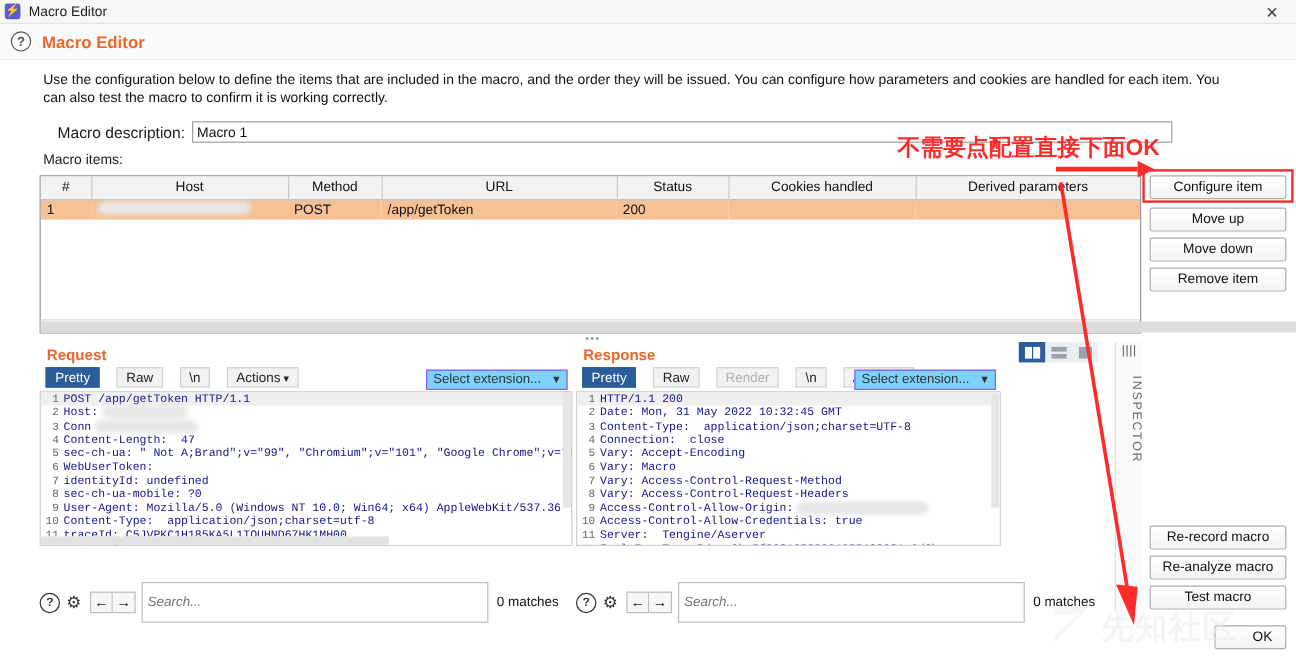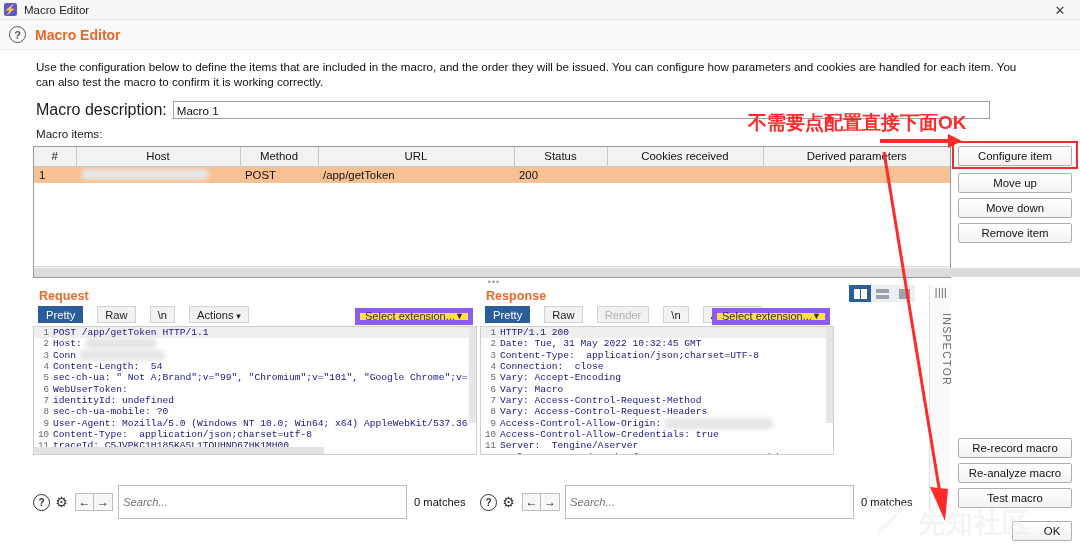--- a/index.html
+++ b/index.html
@@ -56,21 +56,21 @@
     padding:9px 24px 0 36px;
     font-size:11.6px; line-height:15px; color:#111;
     width:1060px;
   }
 
   
   #macro-desc-row {
     position:absolute; left:36px; top:101px;
     display:flex; align-items:center;
   }
-  #macro-desc-row .lbl { font-size:16px; }
+  #macro-desc-row .lbl { font-size:13px;margin-left:12px; }
   #macro-desc-input {
     margin-left:6px; width:817px; height:18px;
     border:1px solid #a0a0a0; background:#fff;
     font-family:"Liberation Sans", sans-serif; font-size:11.6px;
     padding:0 3px; color:#111;
   }
   #macro-items-label { position:absolute; left:36px; top:127px; font-size:11.6px; }
 
   
   #table-wrap {
@@ -145,21 +145,21 @@
   .tabbtn {
     height:17px; padding:0 7px; font-size:11.2px; line-height:17px;
     border:1px solid #d2d2d2; background:#f2f2f2; color:#222;
     margin-right:14px; cursor:pointer;
   }
   .tabbtn.active { background:#2c5d9b; border-color:#2c5d9b; color:#fff; }
   .tabbtn.disabled { color:#b0b0b0; }
   .tabbtn.caret::after { content:" \25BE"; font-size:9px; }
   .ext-select {
     position:absolute; right:4px; top:22px;
-    width:118px; height:17px; border:5px solid #8b5cf6; background:#fde047;
+    width:118px; height:17px; border:1px solid #8b5cf6; background:#7dd3fc;
     font-size:11px; line-height:15px; padding-left:5px; color:#333;
     display:flex; align-items:center; justify-content:space-between;
     padding-right:4px; cursor:pointer;
   }
   .ext-select .cv { font-size:9px; color:#333; }
 
   .codearea {
     position:relative; margin-top:3px;
     width:100%; height:129px; background:#fff;
     border:1px solid #cfcfcf; overflow:hidden;
@@ -293,21 +293,21 @@
         <col style="width:156px">
         <col style="width:187px">
     </colgroup>
     <thead>
       <tr>
         <th>#</th>
         <th>Host</th>
         <th>Method</th>
         <th>URL</th>
         <th>Status</th>
-        <th>Cookies received</th>
+        <th>Cookies handled</th>
         <th>Derived parameters</th>
       </tr>
     </thead>
     <tbody>
       <tr>
         <td>1</td>
         <td><span class="redact" style="width:128px"></span></td>
         <td>POST</td>
         <td>/app/getToken</td>
         <td>200</td>
@@ -342,21 +342,21 @@
     <div class="tabbtn caret">Actions</div>
     <div class="ext-select">
       <span>Select extension...</span>
       <span class="cv">▼</span>
     </div>
   </div>
   <div class="codearea">
     <div class="codeline hl"><span class="gutter">1</span><span class="ctext">POST /app/getToken HTTP/1.1</span></div>
     <div class="codeline"><span class="gutter">2</span><span class="ctext">Host:</span><span class="redact" style="width:72px;margin-left:3px"></span></div>
     <div class="codeline"><span class="gutter">3</span><span class="ctext">Conn</span><span class="redact" style="width:86px;margin-left:3px"></span></div>
-    <div class="codeline"><span class="gutter">4</span><span class="ctext">Content-Length:  54</span></div>
+    <div class="codeline"><span class="gutter">4</span><span class="ctext">Content-Length:  47</span></div>
     <div class="codeline"><span class="gutter">5</span><span class="ctext">sec-ch-ua: " Not A;Brand";v="99", "Chromium";v="101", "Google Chrome";v="101"</span></div>
     <div class="codeline"><span class="gutter">6</span><span class="ctext">WebUserToken:</span></div>
     <div class="codeline"><span class="gutter">7</span><span class="ctext">identityId: undefined</span></div>
     <div class="codeline"><span class="gutter">8</span><span class="ctext">sec-ch-ua-mobile: ?0</span></div>
     <div class="codeline"><span class="gutter">9</span><span class="ctext">User-Agent: Mozilla/5.0 (Windows NT 10.0; Win64; x64) AppleWebKit/537.36 (KHTML, l</span></div>
     <div class="codeline"><span class="gutter">10</span><span class="ctext">Content-Type:  application/json;charset=utf-8</span></div>
     <div class="codeline"><span class="gutter">11</span><span class="ctext">traceId: C5JVPKC1H185KA5L1TQUHND67HK1MH00</span></div>
     <div class="codeline"><span class="gutter">12</span><span class="ctext">AppId: 001</span></div>
     <div class="code-vscroll">
         <div class="thumb"></div>
@@ -375,21 +375,21 @@
     <div class="tabbtn disabled">Render</div>
     <div class="tabbtn">\n</div>
     <div class="tabbtn caret">Actions</div>
     <div class="ext-select">
       <span>Select extension...</span>
       <span class="cv">▼</span>
     </div>
   </div>
   <div class="codearea">
     <div class="codeline hl"><span class="gutter">1</span><span class="ctext">HTTP/1.1 200</span></div>
-    <div class="codeline"><span class="gutter">2</span><span class="ctext">Date: Tue, 31 May 2022 10:32:45 GMT</span></div>
+    <div class="codeline"><span class="gutter">2</span><span class="ctext">Date: Mon, 31 May 2022 10:32:45 GMT</span></div>
     <div class="codeline"><span class="gutter">3</span><span class="ctext">Content-Type:  application/json;charset=UTF-8</span></div>
     <div class="codeline"><span class="gutter">4</span><span class="ctext">Connection:  close</span></div>
     <div class="codeline"><span class="gutter">5</span><span class="ctext">Vary: Accept-Encoding</span></div>
     <div class="codeline"><span class="gutter">6</span><span class="ctext">Vary: Macro</span></div>
     <div class="codeline"><span class="gutter">7</span><span class="ctext">Vary: Access-Control-Request-Method</span></div>
     <div class="codeline"><span class="gutter">8</span><span class="ctext">Vary: Access-Control-Request-Headers</span></div>
     <div class="codeline"><span class="gutter">9</span><span class="ctext">Access-Control-Allow-Origin:</span><span class="redact" style="width:110px;margin-left:3px"></span></div>
     <div class="codeline"><span class="gutter">10</span><span class="ctext">Access-Control-Allow-Credentials: true</span></div>
     <div class="codeline"><span class="gutter">11</span><span class="ctext">Server:  Tengine/Aserver</span></div>
     <div class="codeline"><span class="gutter">12</span><span class="ctext">EagleEye-TraceId:  0bc5f36216539931655192981e6d6b</span></div>

